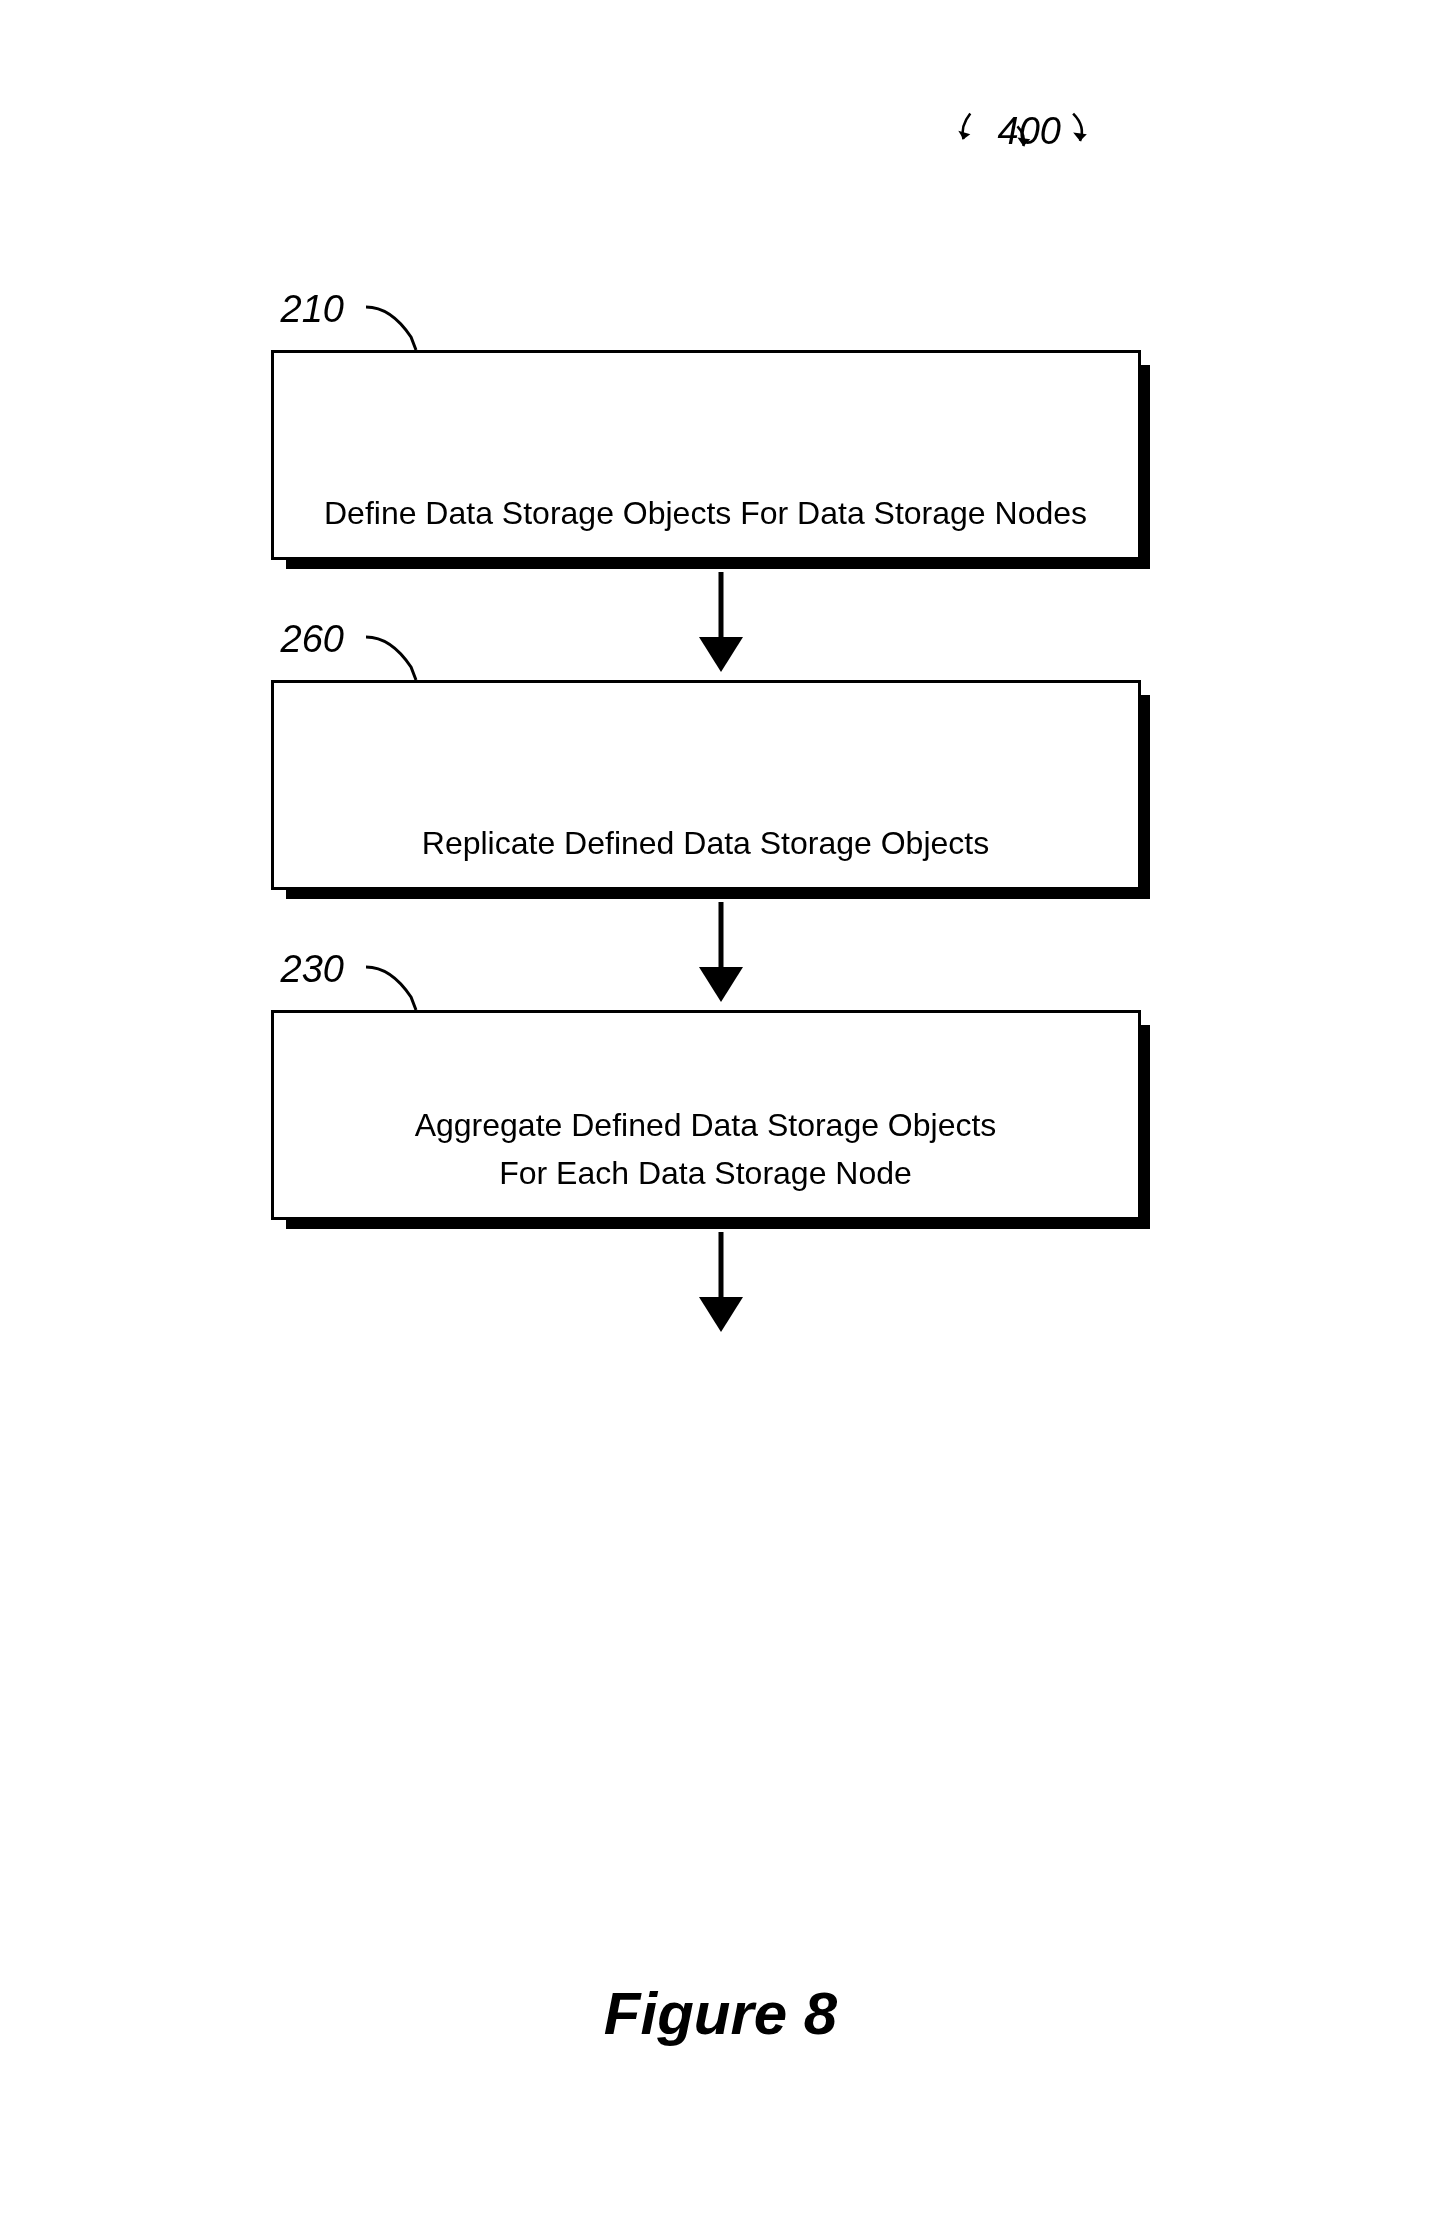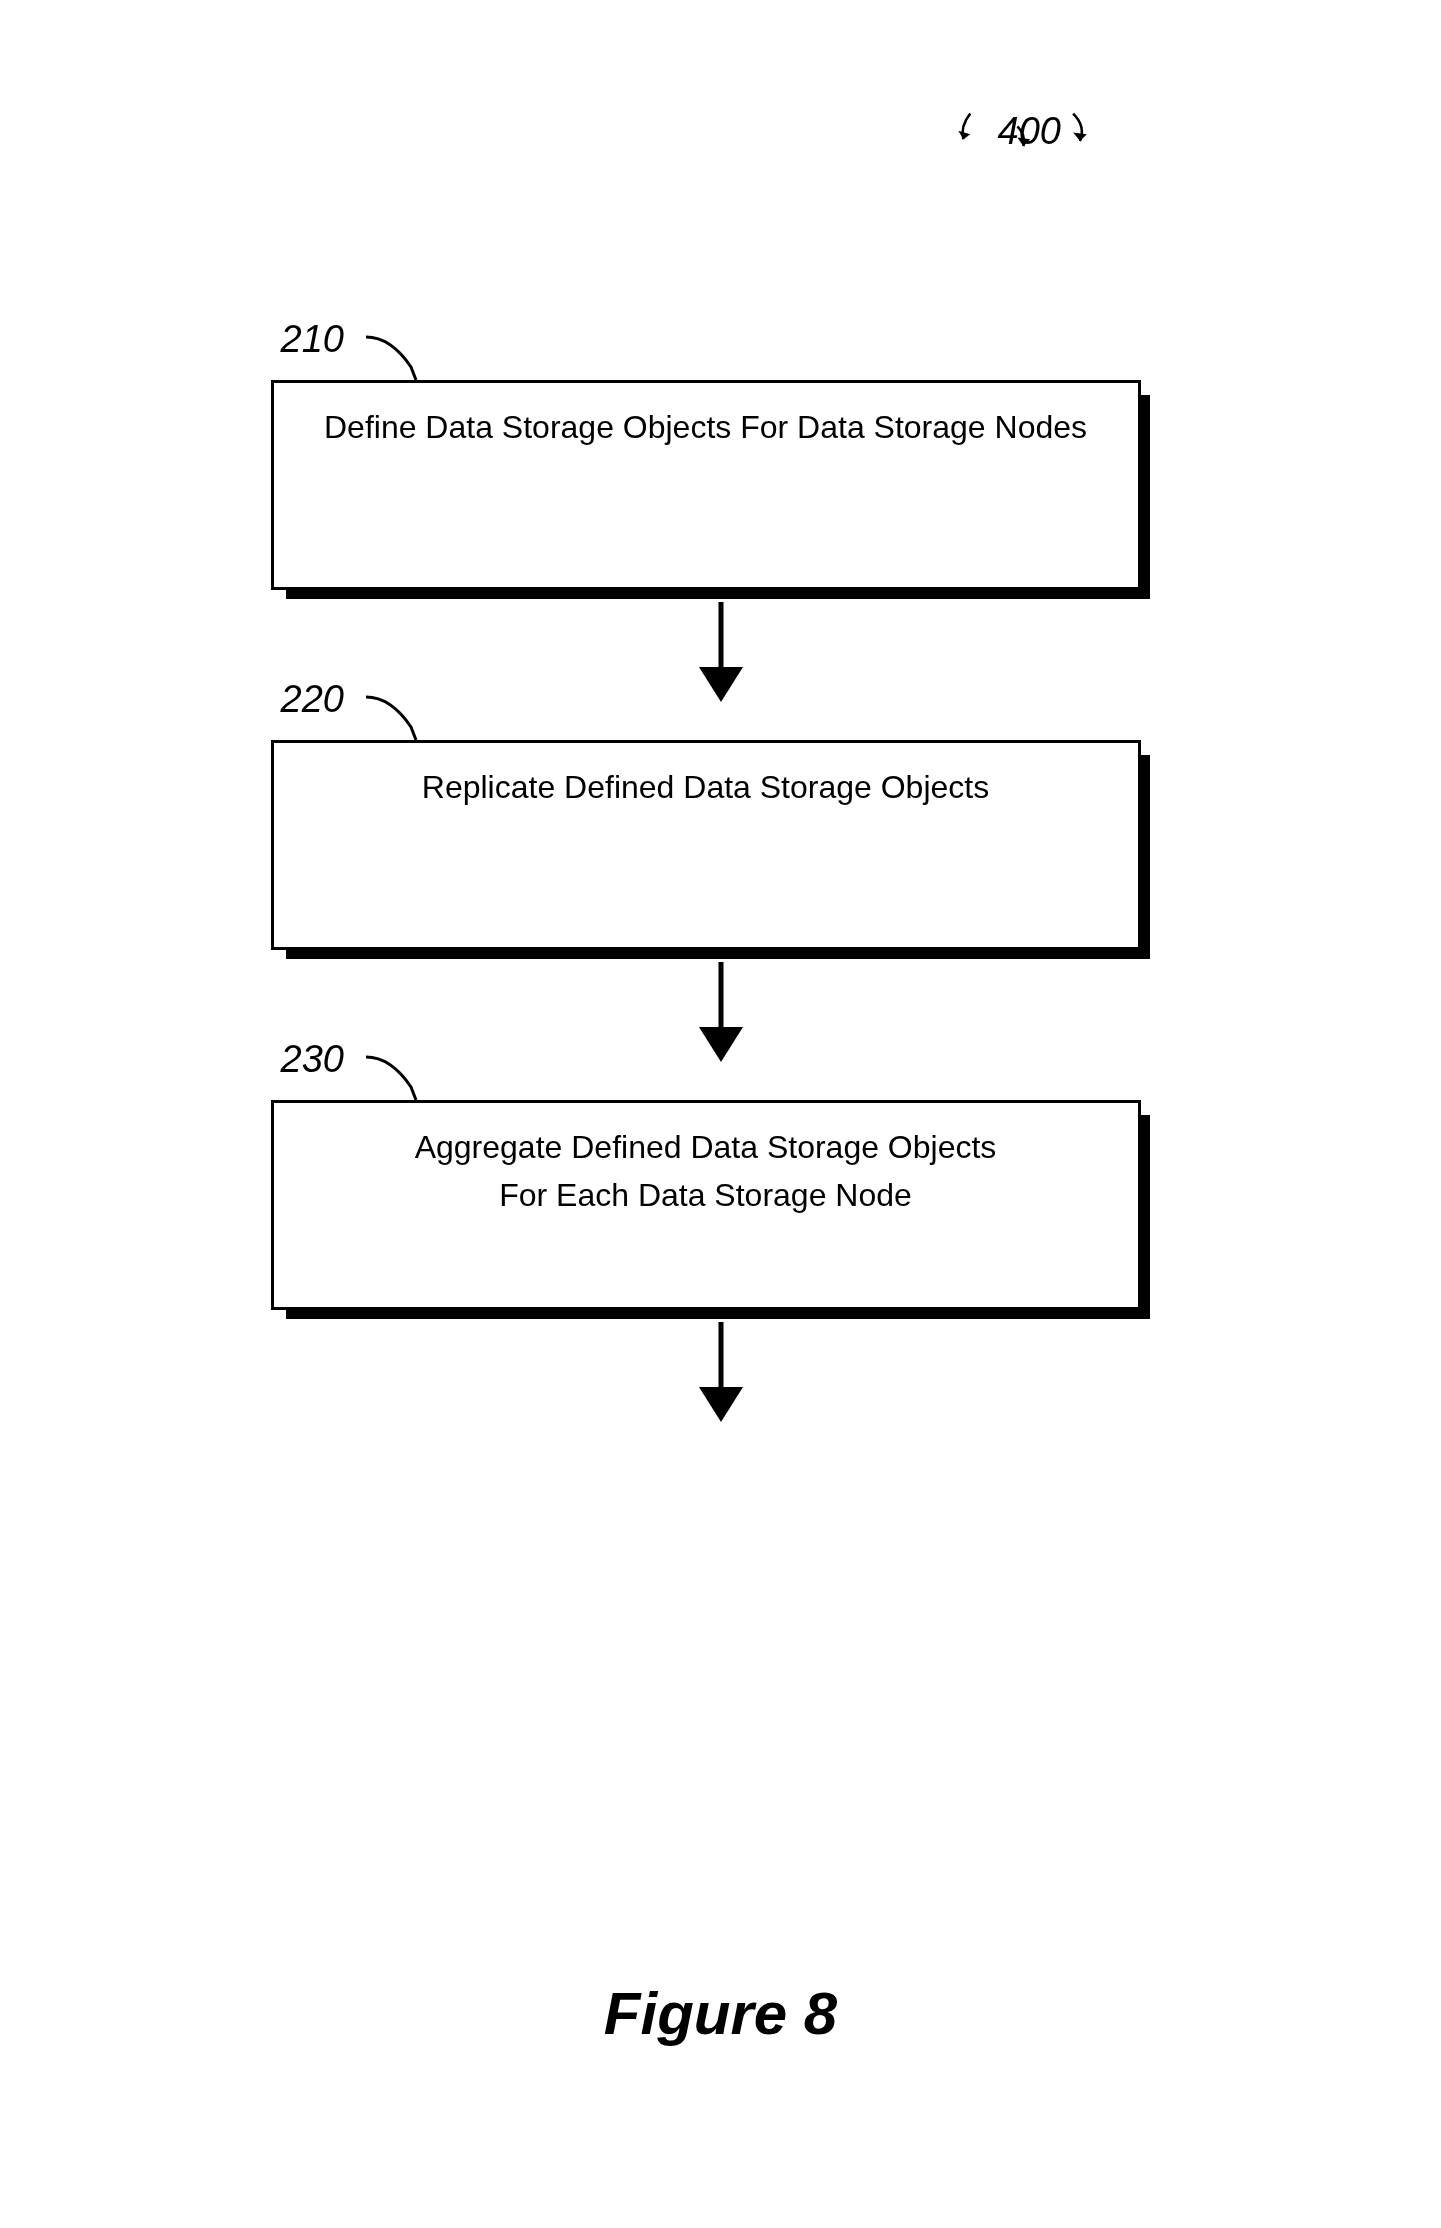--- a/index.html
+++ b/index.html
@@ -40,27 +40,26 @@
       position: relative;
       margin-bottom: 0;
     }
     .flow-box {
       position: relative;
       width: 870px;
       height: 210px;
       background: #fff;
       border: 3px solid #000;
       display: flex;
-      align-items: flex-start;
+      align-items: flex-end;
       justify-content: center;
       text-align: center;
       font-size: 32px;
       line-height: 1.5;
       padding: 20px 40px;
-      margin-top: 30px;
     }
     .flow-box::after {
       content: '';
       position: absolute;
       top: 12px;
       left: 12px;
       width: 100%;
       height: 100%;
       background: #000;
       z-index: -1;
@@ -146,21 +145,21 @@
       <path d="M 5 5 Q 30 5 50 35 L 55 48" stroke="#000" stroke-width="3" fill="none"></path>
     </svg>
     <div class="flow-box">
       <span>Define Data Storage Objects For Data Storage Nodes</span>
     </div>
   </div>
 
   <div class="arrow-down"></div>
 
   <div class="flow-box-wrapper">
-    <div class="box-label">220</div>
+    <div class="box-label">260</div>
     <svg class="label-connector" width="70" height="50" viewBox="0 0 70 50">
       <path d="M 5 5 Q 30 5 50 35 L 55 48" stroke="#000" stroke-width="3" fill="none"></path>
     </svg>
     <div class="flow-box">
       <span>Replicate Defined Data Storage Objects</span>
     </div>
   </div>
 
   <div class="arrow-down"></div>
 

